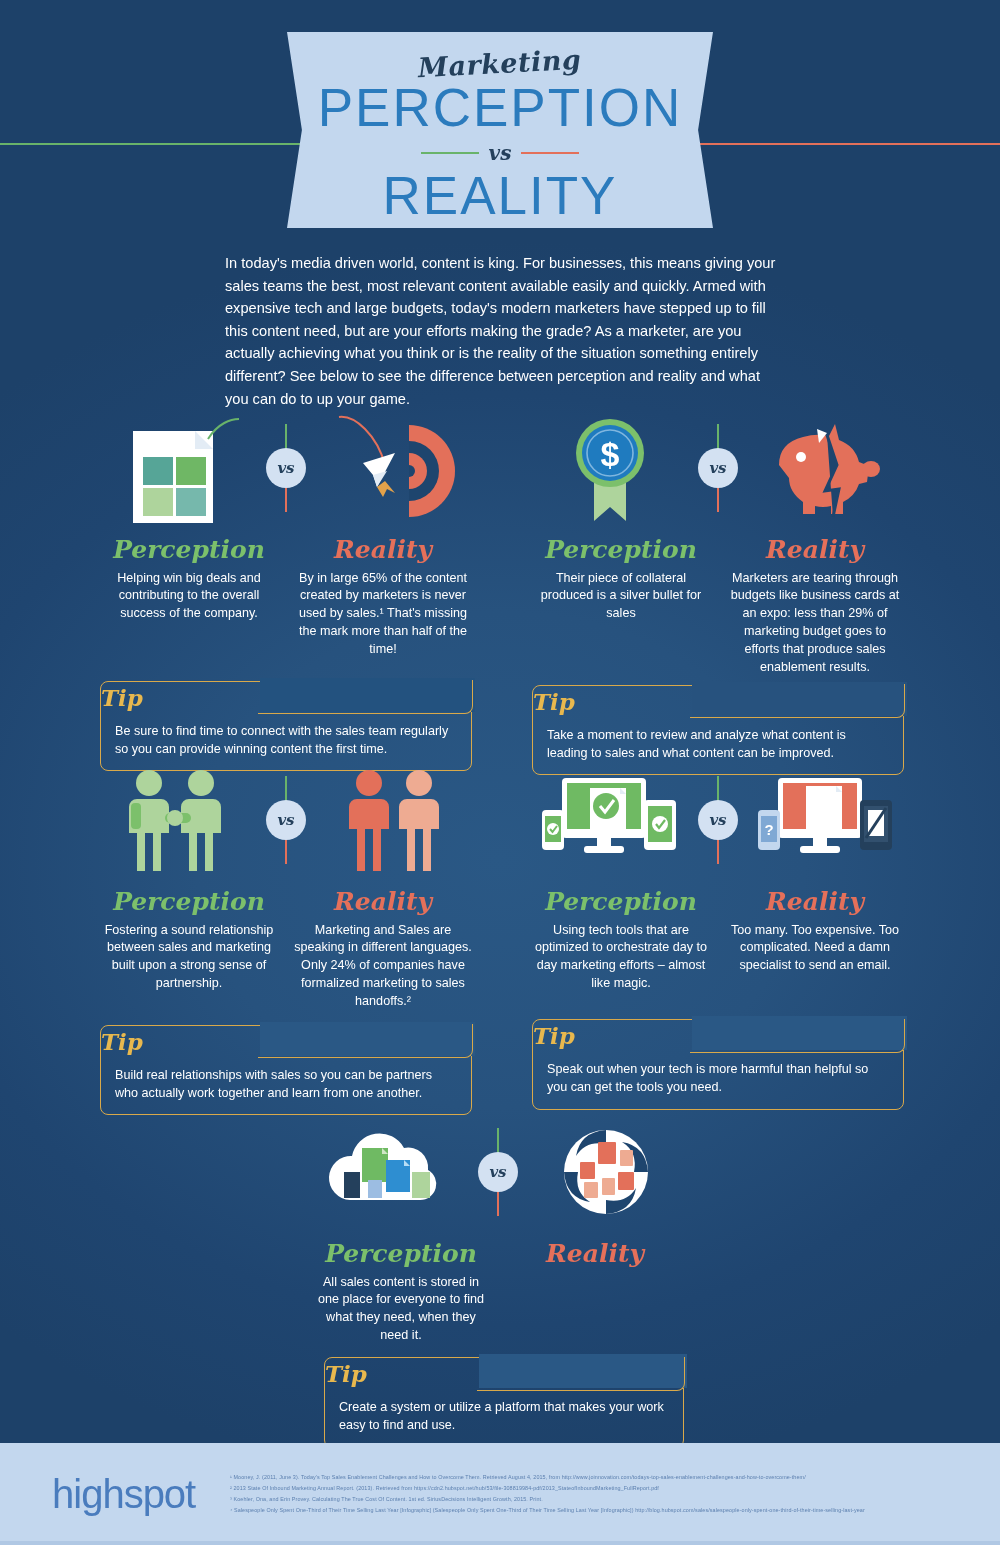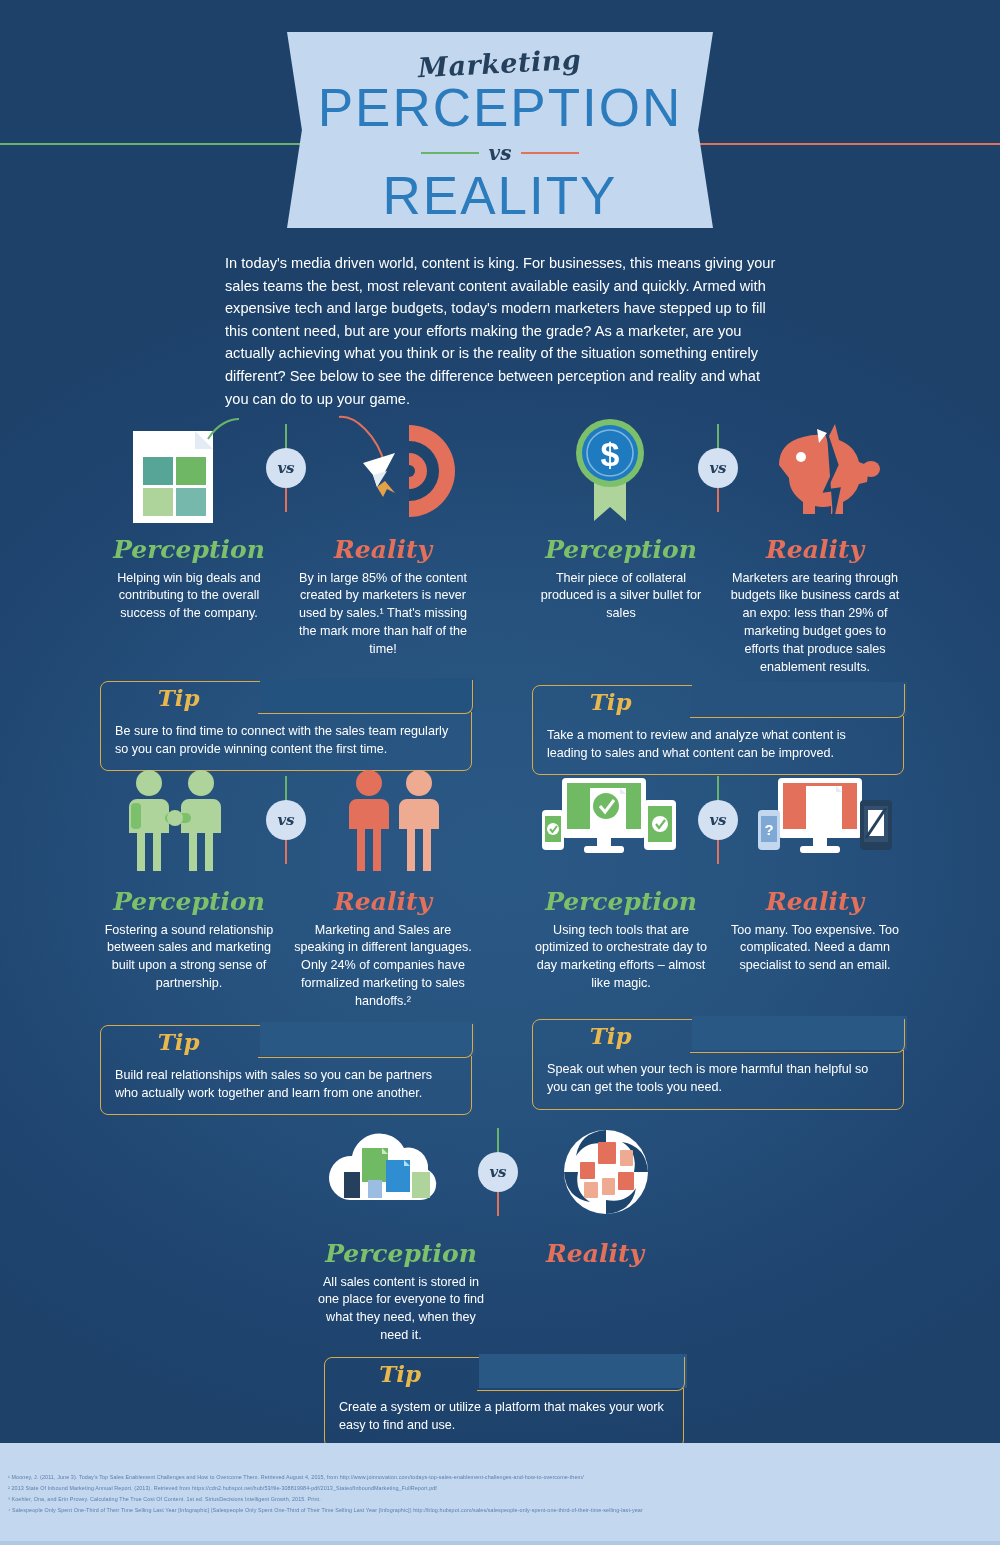--- a/index.html
+++ b/index.html
@@ -115,21 +115,21 @@
     border-bottom-left-radius: 0;
     border-top-right-radius: 0;
     border-bottom-right-radius: 8px;
   }
   .tip-mask {
     position: absolute; top: -4px; right: -4px;
     width: 58%; height: 34px;
   }
   .tip-label {
     position: absolute; top: 2px; left: 0; width: 42%;
-    text-align: center;
+    text-align: left;
     font-family: "DejaVu Serif", serif; font-style: italic; font-weight: bold;
     font-size: 23px; color: #e8b84e;
   }
   .tip-text {
     padding: 40px 14px 12px 14px;
     font-size: 12.6px; line-height: 1.45;
   }
 
   
   .footer {
@@ -208,21 +208,21 @@
         </svg>
       </div>
     </div>
     <div class="sec-heads">
       <div class="col left">
         <div class="head perception">Perception</div>
         <div class="body-txt">Helping win big deals and contributing to the overall success of the company.</div>
       </div>
       <div class="col right">
         <div class="head reality">Reality</div>
-        <div class="body-txt">By in large 85% of the content created by marketers is never used by sales.¹ That's missing the mark more than half of the time!</div>
+        <div class="body-txt">By in large 65% of the content created by marketers is never used by sales.¹ That's missing the mark more than half of the time!</div>
       </div>
     </div>
     <div class="tip" style="margin-top:22px;">
       <div class="tip-frame">
         <div class="tip-mask" style="background:#23527f;"></div>
         <div class="tip-notch"></div>
         <div class="tip-label">Tip</div>
         <div class="tip-text">Be sure to find time to connect with the sales team regularly so you can provide winning content the first time.</div>
       </div>
     </div>
@@ -434,20 +434,21 @@
       <div class="tip-frame">
         <div class="tip-mask" style="background:#2a5885;"></div>
         <div class="tip-notch"></div>
         <div class="tip-label">Tip</div>
         <div class="tip-text">Create a system or utilize a platform that makes your work easy to find and use.</div>
       </div>
     </div>
   </div>
 
   <div class="footer">
+    <div class="logo">highspot</div>
     <div class="cites">
       <div class="cite">¹ Mooney, J. (2011, June 3). Today's Top Sales Enablement Challenges and How to Overcome Them. Retrieved August 4, 2015, from http://www.joinnovation.com/todays-top-sales-enablement-challenges-and-how-to-overcome-them/</div>
       <div class="cite">² 2013 State Of Inbound Marketing Annual Report. (2013). Retrieved from https://cdn2.hubspot.net/hub/53/file-308819984-pdf/2013_StateofInboundMarketing_FullReport.pdf</div>
       <div class="cite">³ Koehler, Ona, and Erin Provey. Calculating The True Cost Of Content. 1st ed. SiriusDecisions Intelligent Growth, 2015. Print.</div>
       <div class="cite">⁴ Salespeople Only Spent One-Third of Their Time Selling Last Year [Infographic] (Salespeople Only Spent One-Third of Their Time Selling Last Year [Infographic]) http://blog.hubspot.com/sales/salespeople-only-spent-one-third-of-their-time-selling-last-year</div>
     </div>
     <div class="footer-rule"></div>
   </div>
 
 </div>

